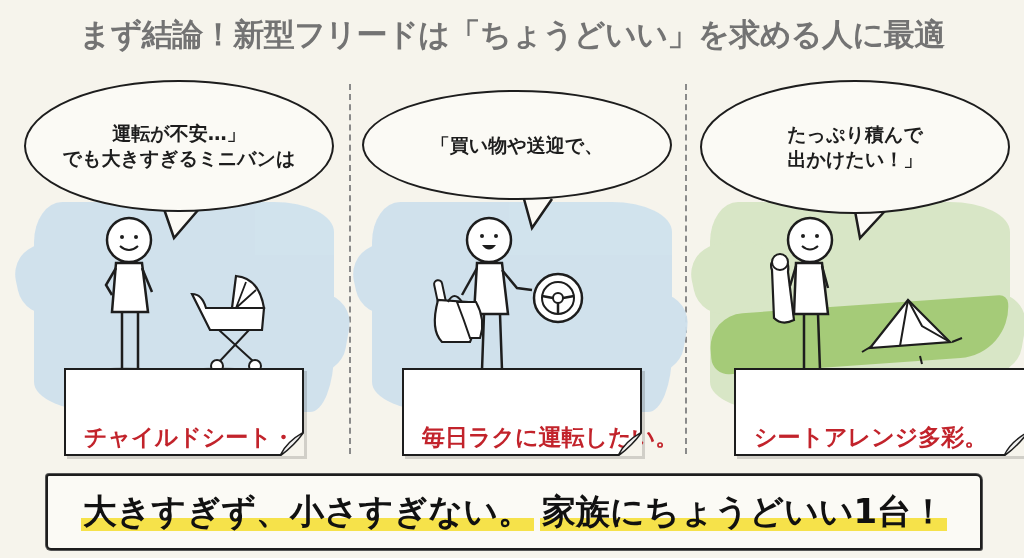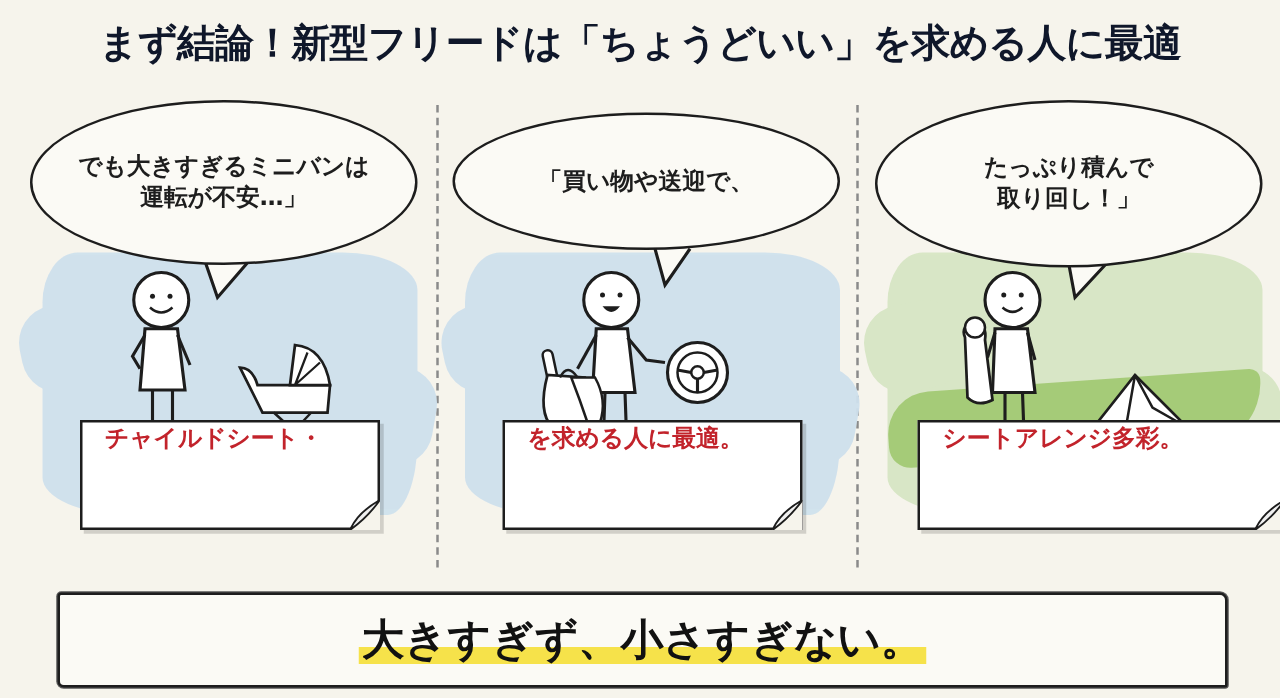--- a/index.html
+++ b/index.html
@@ -7,21 +7,21 @@
     body {
       background: #f6f4ec;
       font-family: "DejaVu Sans", sans-serif;
       position: relative;
       color: #1c1c1c;
     }
     .title {
       position: absolute; left: 0; top: 14px; width: 1024px;
       text-align: center;
       font-size: 31px; font-weight: bold; letter-spacing: -0.5px;
-      color: #0f172a;
+      color: #737373;
     }
     .divider {
       position: absolute; top: 84px; height: 370px; width: 0;
       border-left: 2px dashed #8a8a8a;
     }
     .panel { position: absolute; top: 80px; width: 330px; height: 380px; }
     .wash {
       position: absolute; left: 20px; top: 122px; width: 300px; height: 210px;
       border-radius: 28px 60px 24px 70px / 40px 30px 60px 30px;
       opacity: 0.95;
@@ -43,26 +43,26 @@
       background: #fbfaf5; border: 2.5px solid #1d1d1d;
       border-radius: 50%;
       display: flex; align-items: center; justify-content: center;
       text-align: center;
       font-size: 19px; font-weight: bold; line-height: 1.3; color: #1d1d1d;
       z-index: 3;
     }
     .bubble .line { display: block; white-space: nowrap; }
     .illus { position: absolute; left: 0; top: 0; width: 330px; height: 380px; z-index: 2; }
     .note {
-      position: absolute; left: 50px; top: 256px; width: 240px; height: 88px;
+      position: absolute; left: 50px; top: 288px; width: 240px; height: 88px;
       background: #ffffff; border: 2px solid #1d1d1d;
       box-shadow: 3px 3px 0 rgba(0,0,0,0.15);
-      display: flex; flex-direction: column; justify-content: space-between;
+      display: flex; flex-direction: column; justify-content: flex-end;
       padding-left: 18px;
-      font-size: 19px; font-weight: bold; line-height: 1.45; color: #c2232b;
+      font-size: 23px; font-weight: bold; line-height: 1.45; color: #c2232b;
       z-index: 5;
     }
     .note .line { display: block; white-space: nowrap; }
     .note .curl {
       position: absolute; right: -2px; bottom: -2px; width: 24px; height: 24px;
     }
     .banner {
       position: absolute; left: 46px; top: 474px; width: 936px; height: 76px;
       background: #fbfaf5; border: 2.5px solid #1d1d1d;
       border-radius: 3px 6px 2px 5px;
@@ -81,22 +81,22 @@
 
 <h1 class="title">まず結論！新型フリードは「ちょうどいい」を求める人に最適</h1>
 
 <div class="divider" style="left:349px"></div>
 <div class="divider" style="left:685px"></div>
 
 <section class="panel" style="left:14px">
   <div class="wash blue"></div>
   <div class="bubble" style="height:132px">
     <div>
+      <span class="line">運転が不安…」</span>
       <span class="line">でも大きすぎるミニバンは</span>
-      <span class="line">運転が不安…」</span>
     </div>
   </div>
   <svg class="illus" viewBox="0 0 330 380">
 
     <path d="M150 128 L160 158 L185 128 Z" fill="#fbfaf5" stroke="none"></path>
     <path d="M150 129 L160 158 L185 129" fill="none" stroke="#1d1d1d" stroke-width="2.5"></path>
 
     <ellipse cx="112" cy="342" rx="28" ry="5" fill="#9aa3a8" opacity="0.6" transform="translate(0,-50)"></ellipse>
     <ellipse cx="205" cy="342" rx="28" ry="5" fill="#9aa3a8" opacity="0.6" transform="translate(0,-50)"></ellipse>
 
@@ -150,35 +150,35 @@
     <path d="M86 220 Q78 250 90 262 L118 262 Q126 245 116 222 Z" fill="#fff" stroke="#1d1d1d" stroke-width="2.2"></path>
     <path d="M105 222 Q112 240 118 258 L128 258 Q134 240 124 222 Z" fill="#fff" stroke="#1d1d1d" stroke-width="2"></path>
     <path d="M96 222 Q102 210 110 222" fill="none" stroke="#1d1d1d" stroke-width="2"></path>
 
     <circle cx="206" cy="218" r="24" fill="#fff" stroke="#1d1d1d" stroke-width="2.5"></circle>
     <circle cx="206" cy="218" r="16" fill="none" stroke="#1d1d1d" stroke-width="2"></circle>
     <circle cx="206" cy="218" r="5" fill="#fff" stroke="#1d1d1d" stroke-width="2"></circle>
     <path d="M190 216 L201 218 M211 218 L222 216 M206 223 L206 234" stroke="#1d1d1d" stroke-width="2.5"></path>
   </svg>
   <div class="note">
-    <span class="line">を求める人に最適。</span>
+    <span class="line">毎日ラクに運転したい。</span>
     <svg class="curl" viewBox="0 0 24 24">
       <path d="M0 24 L24 0 L24 24 Z" fill="#f6f4ec"></path>
       <path d="M0 24 Q6 10 24 0 Q14 14 0 24 Z" fill="#f0f0f0" stroke="#1d1d1d" stroke-width="1.5"></path>
     </svg>
   </div>
 </section>
 
 <section class="panel" style="left:690px">
   <div class="wash green"></div>
   <div class="grass"></div>
   <div class="bubble" style="height:134px">
     <div>
       <span class="line">たっぷり積んで</span>
-      <span class="line">取り回し！」</span>
+      <span class="line">出かけたい！」</span>
     </div>
   </div>
   <svg class="illus" viewBox="0 0 330 380">
     <path d="M165 130 L170 158 L195 130 Z" fill="#fbfaf5"></path>
     <path d="M165 131 L170 158 L195 131" fill="none" stroke="#1d1d1d" stroke-width="2.5"></path>
     <ellipse cx="118" cy="343" rx="26" ry="5" fill="#8f9a86" opacity="0.6" transform="translate(0,-50)"></ellipse>
 
     <path d="M82 190 Q78 180 90 178 Q100 180 98 192 L104 240 Q92 246 84 238 Z" fill="#fff" stroke="#1d1d1d" stroke-width="2.2"></path>
     <circle cx="90" cy="182" r="8" fill="#fff" stroke="#1d1d1d" stroke-width="2"></circle>
 
@@ -198,13 +198,14 @@
     <span class="line">シートアレンジ多彩。</span>
     <svg class="curl" viewBox="0 0 24 24">
       <path d="M0 24 L24 0 L24 24 Z" fill="#f6f4ec"></path>
       <path d="M0 24 Q6 10 24 0 Q14 14 0 24 Z" fill="#f0f0f0" stroke="#1d1d1d" stroke-width="1.5"></path>
     </svg>
   </div>
 </section>
 
 <div class="banner">
   <span class="hl">大きすぎず、小さすぎない。</span>
+  <span class="hl">家族にちょうどいい1台！</span>
 </div>
 
 </body></html>

